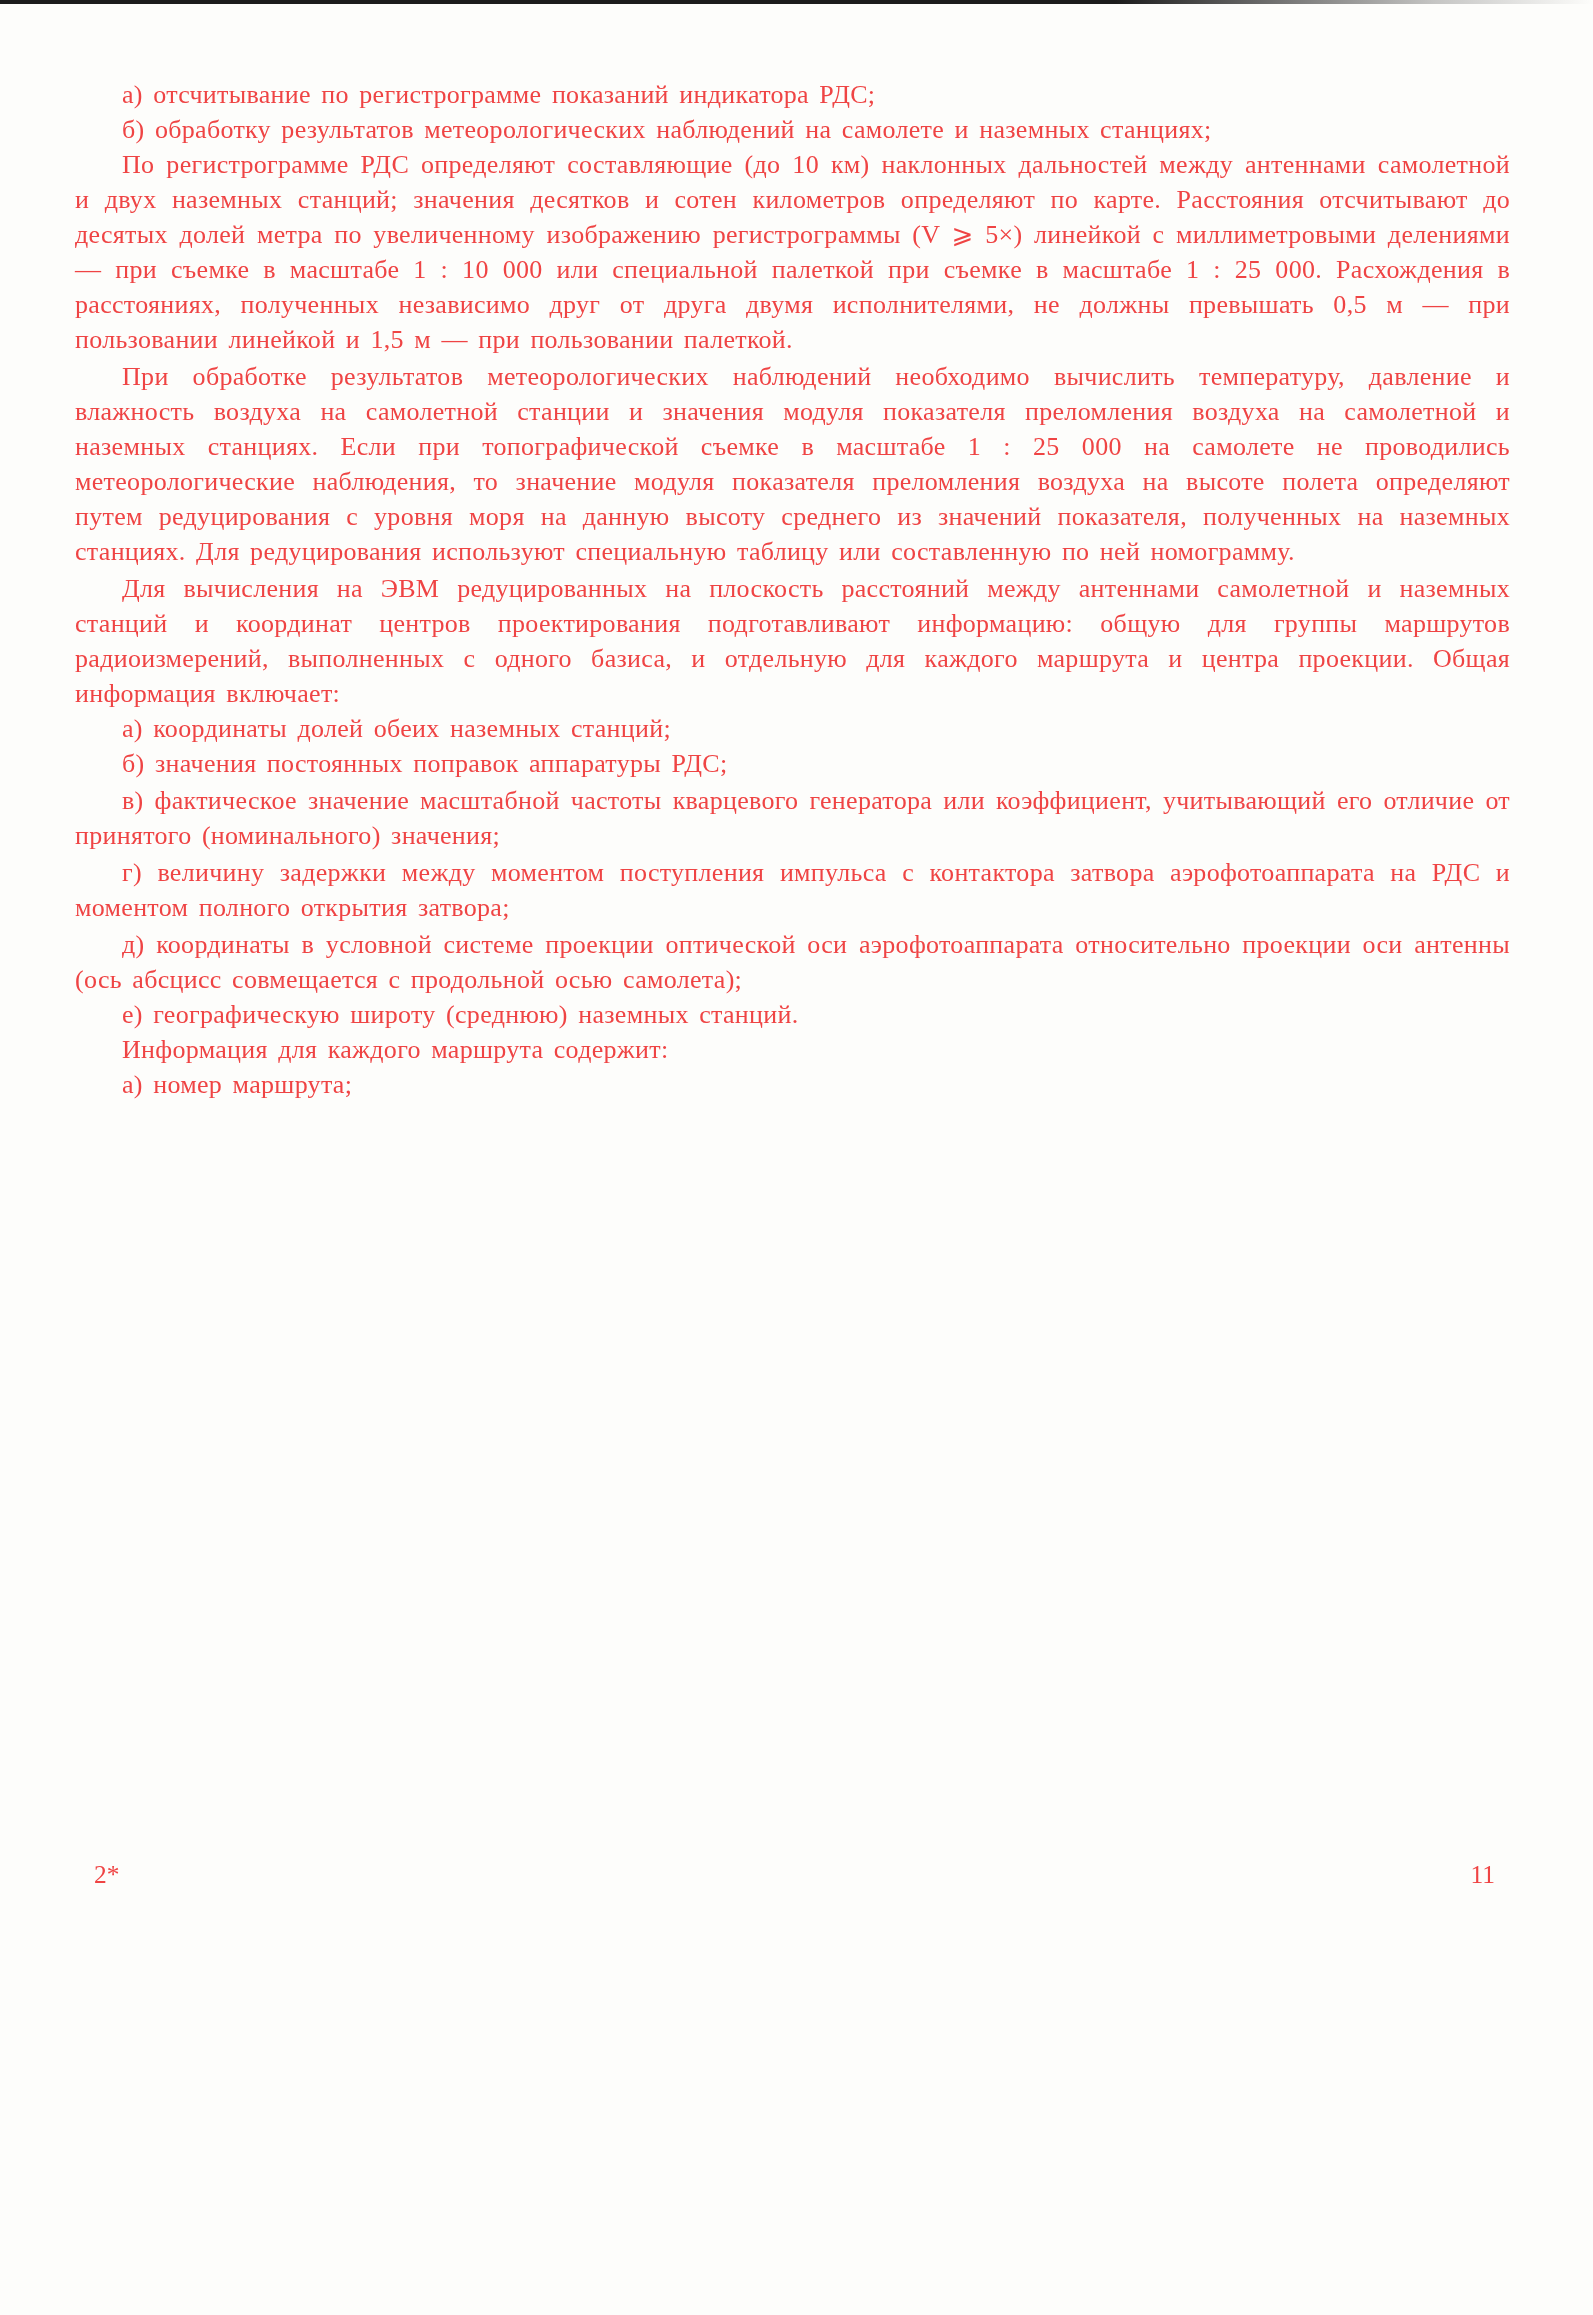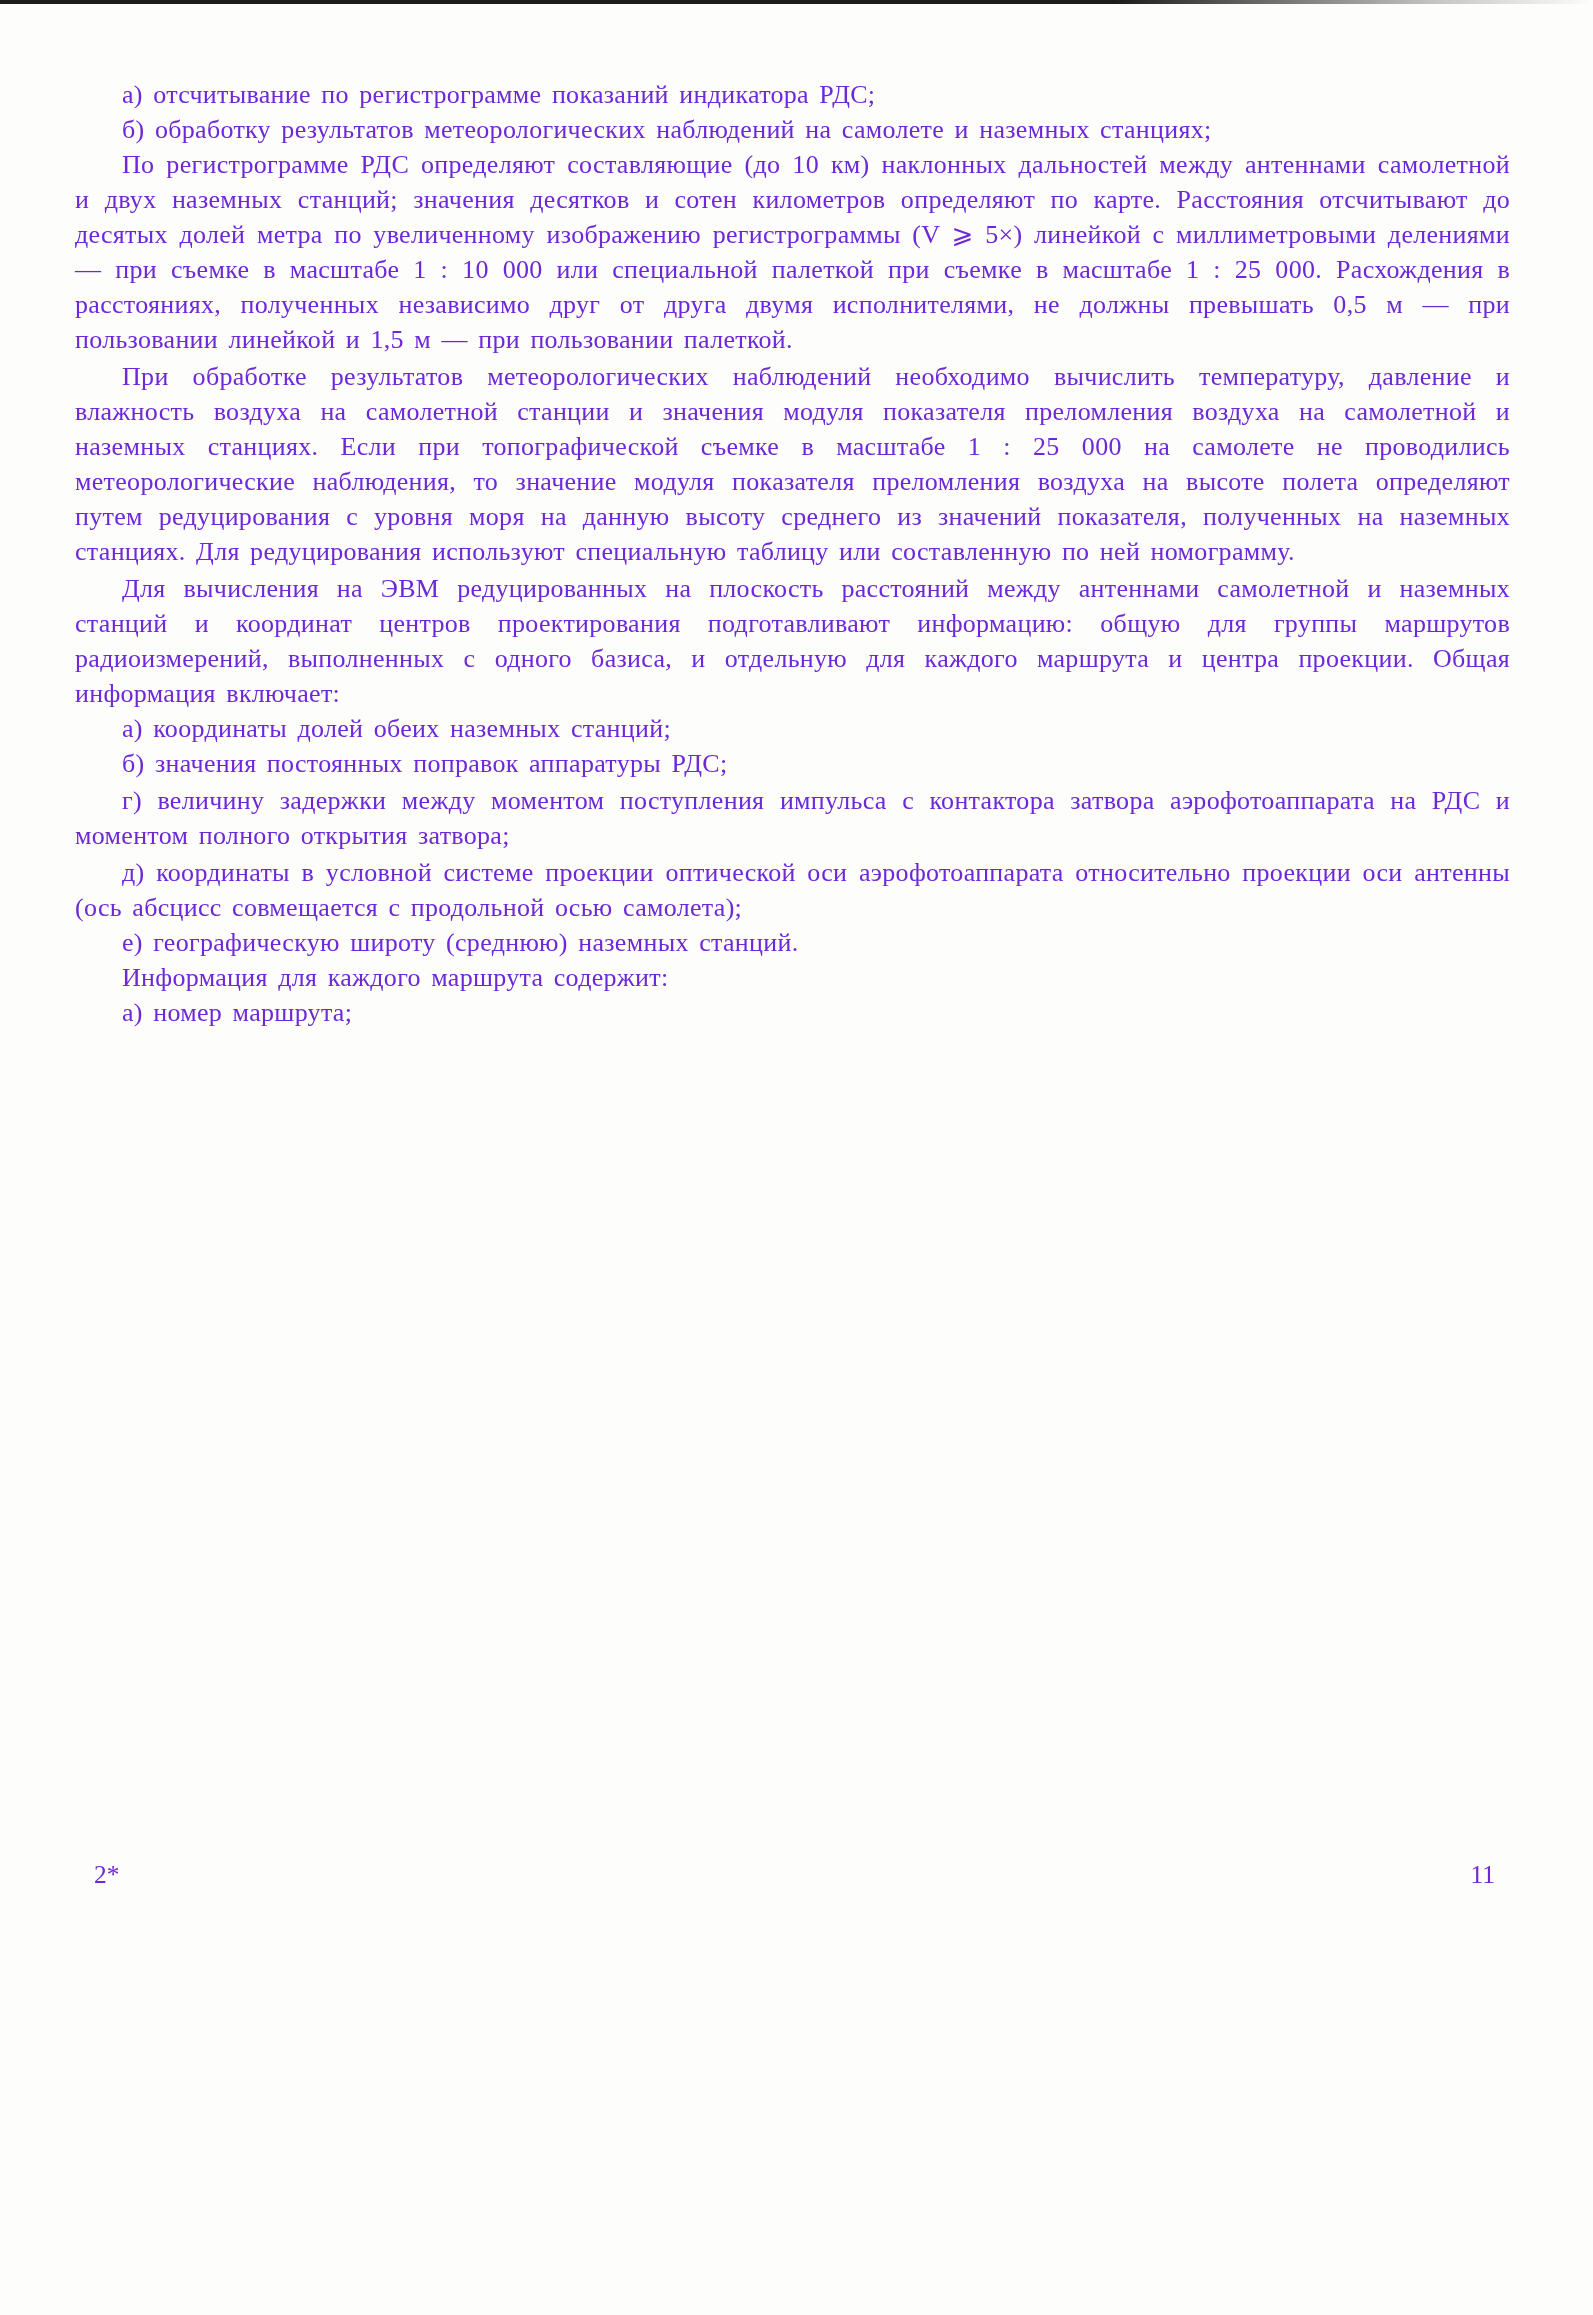--- a/index.html
+++ b/index.html
@@ -8,21 +8,21 @@
     background: #d8d8d4;
     font-family: "Liberation Serif", "DejaVu Serif", serif;
   }
   .page {
     position: relative;
     width: 1593px;
     height: 2315px;
     margin: 0 auto;
     background: #fdfdfb;
     overflow: hidden;
-    color: #6d28d9;
+    color: #ef4444;
   }
   
   .scan-edge-top {
     position: absolute;
     top: 0; left: 0;
     width: 100%;
     height: 3.8px;
     background: linear-gradient(to right, #1c1c1c 0%, #1c1c1c 70%, rgba(28,28,28,0.25) 90%, transparent 100%);
   }
   .content {
@@ -61,20 +61,21 @@
   <div class="scan-edge-top"></div>
 
   <div class="content">
     <p class="p">а) отсчитывание по регистрограмме показаний индикатора РДС;</p>
     <p class="p">б) обработку результатов метеорологических наблюдений на самолете и наземных станциях;</p>
     <p class="p">По регистрограмме РДС определяют составляющие (до 10 км) наклонных дальностей между антеннами самолетной и двух наземных станций; значения десятков и сотен километров определяют по карте. Расстояния отсчитывают до десятых долей метра по увеличенному изображению регистрограммы (V ⩾ 5×) линейкой с миллиметровыми делениями — при съемке в масштабе 1 : 10 000 или специальной палеткой при съемке в масштабе 1 : 25 000. Расхождения в расстояниях, полученных независимо друг от друга двумя исполнителями, не должны превышать 0,5 м — при пользовании линейкой и 1,5 м — при пользовании палеткой.</p>
     <p class="p sp">При обработке результатов метеорологических наблюдений необходимо вычислить температуру, давление и влажность воздуха на самолетной станции и значения модуля показателя преломления воздуха на самолетной и наземных станциях. Если при топографической съемке в масштабе 1 : 25 000 на самолете не проводились метеорологические наблюдения, то значение модуля показателя преломления воздуха на высоте полета определяют путем редуцирования с уровня моря на данную высоту среднего из значений показателя, полученных на наземных станциях. Для редуцирования используют специальную таблицу или составленную по ней номограмму.</p>
     <p class="p sp">Для вычисления на ЭВМ редуцированных на плоскость расстояний между антеннами самолетной и наземных станций и координат центров проектирования подготавливают информацию: общую для группы маршрутов радиоизмерений, выполненных с одного базиса, и отдельную для каждого маршрута и центра проекции. Общая информация включает:</p>
     <p class="p">а) координаты долей обеих наземных станций;</p>
     <p class="p">б) значения постоянных поправок аппаратуры РДС;</p>
+    <p class="p sp">в) фактическое значение масштабной частоты кварцевого генератора или коэффициент, учитывающий его отличие от принятого (номинального) значения;</p>
     <p class="p sp">г) величину задержки между моментом поступления импульса с контактора затвора аэрофотоаппарата на РДС и моментом полного открытия затвора;</p>
     <p class="p sp">д) координаты в условной системе проекции оптической оси аэрофотоаппарата относительно проекции оси антенны (ось абсцисс совмещается с продольной осью самолета);</p>
     <p class="p">е) географическую широту (среднюю) наземных станций.</p>
     <p class="p">Информация для каждого маршрута содержит:</p>
     <p class="p">а) номер маршрута;</p>
   </div>
 
   <div class="footer">
     <span>2*</span>
     <span>11</span>

